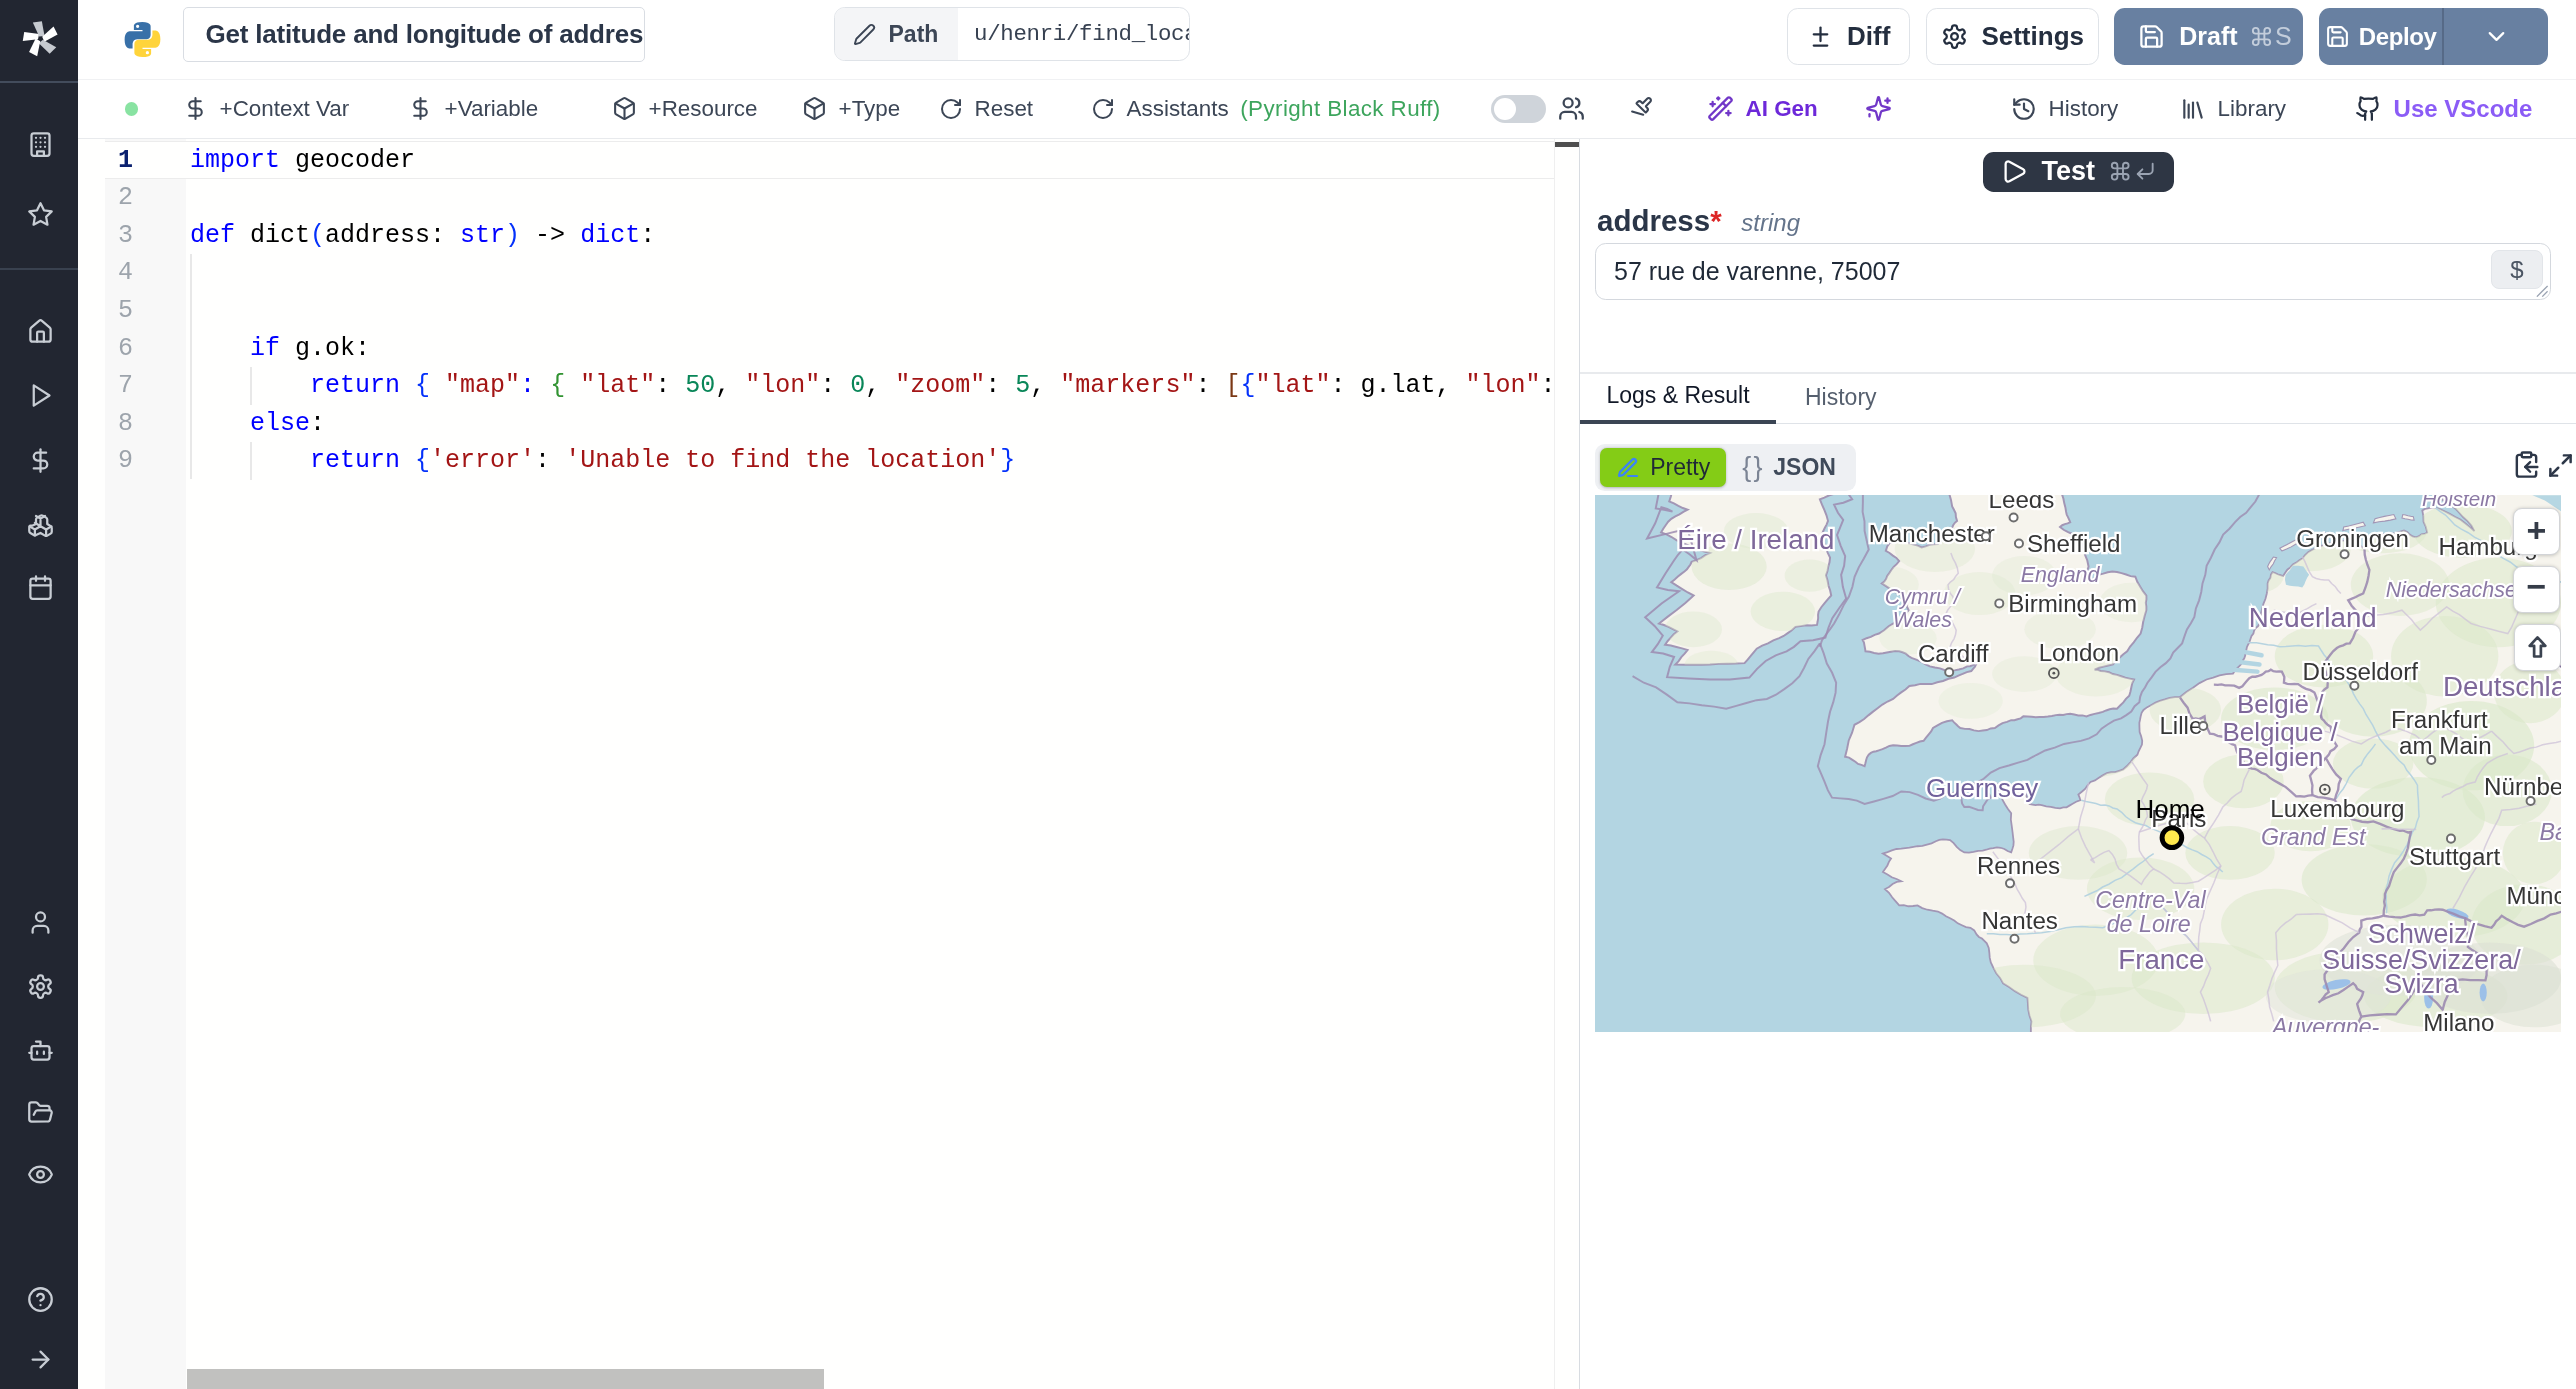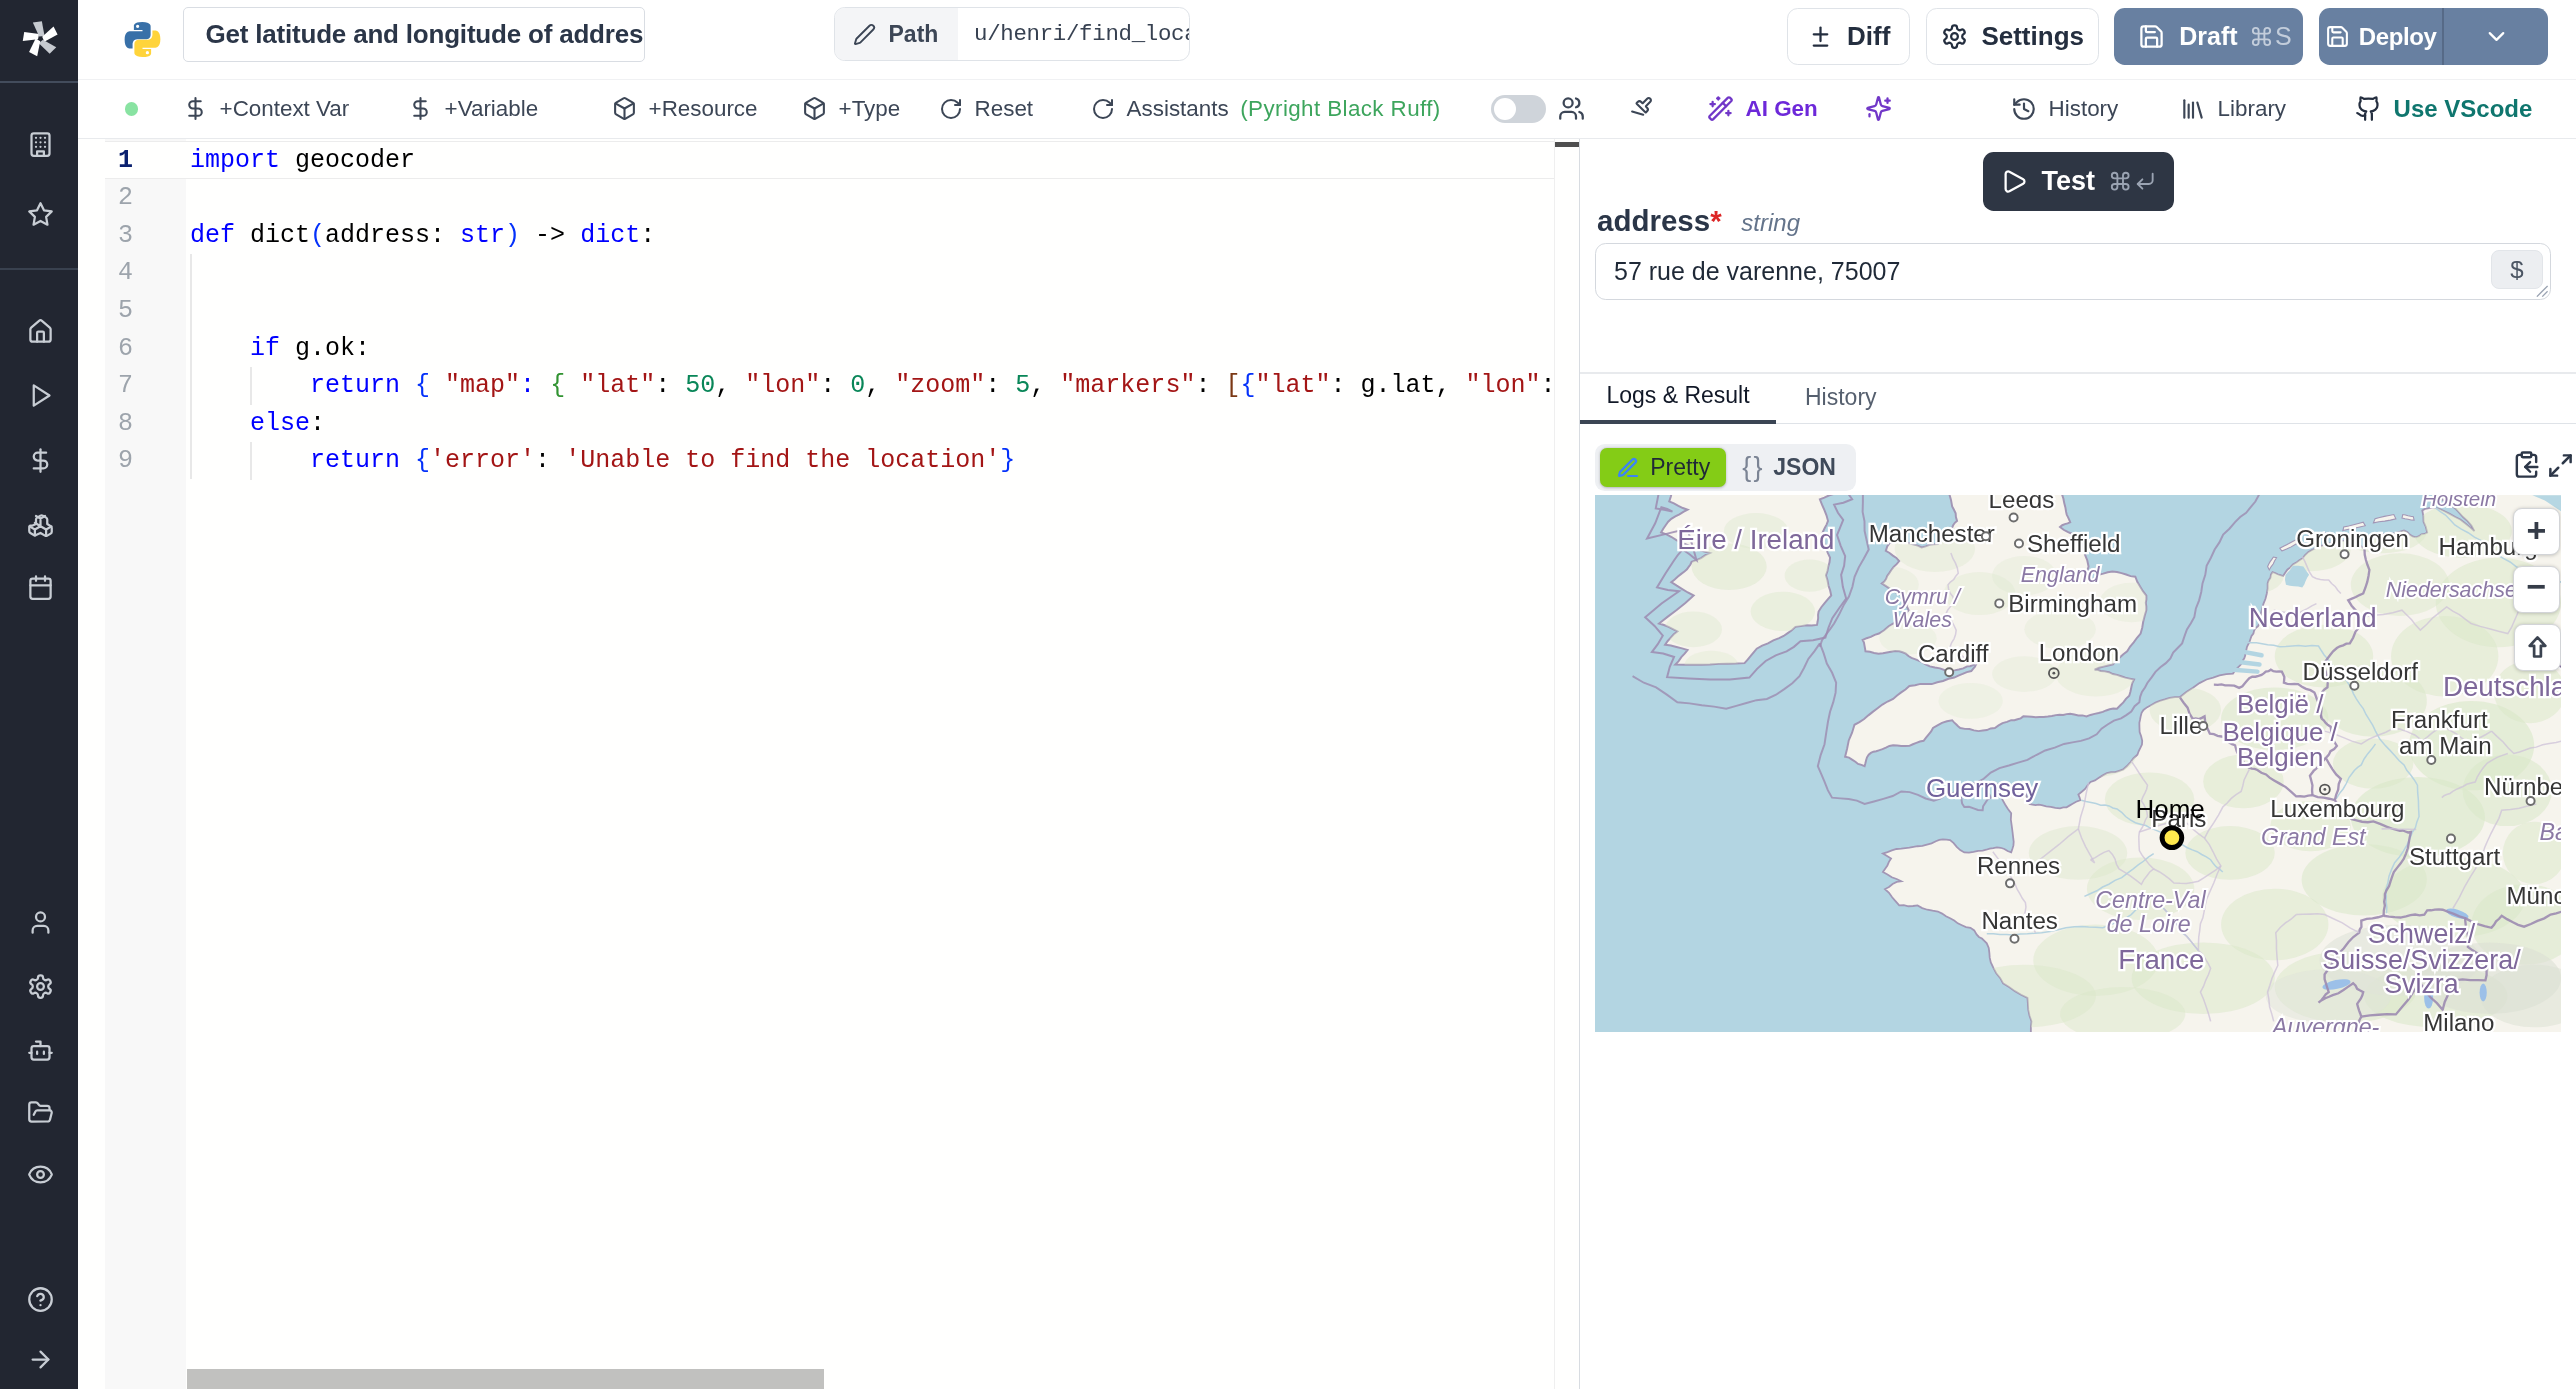--- a/index.html
+++ b/index.html
@@ -20,21 +20,21 @@
 .ln{position:absolute;width:55px;text-align:right;font-family:"Liberation Mono",monospace;font-size:25px;color:#237893;height:38px;line-height:38px;color:#858c95}
 #curline{position:absolute;left:27px;top:1.8px;width:1449px;height:38px;background:#fffffe;border-top:1.8px solid #ececec;border-bottom:1.8px solid #ececec}
 .cl{position:absolute;left:112px;font-family:"Liberation Mono",monospace;font-size:25px;line-height:38px;white-space:pre;color:#001080}
 .k{color:#0000ff}.s{color:#a31515}.c{color:#008000}.n{color:#098658}.d{color:#000}.b0{color:#0431fa}.b1{color:#319331}.b2{color:#7b3814}
 .ig{position:absolute;width:1.8px;background:#e8e8e8}
 #vsb{position:absolute;left:1476px;top:0;width:25px;height:1251px;background:#fffffe;border-left:1.8px solid #efefef}
 #vsbthumb{position:absolute;left:1477px;top:2.7px;width:24px;height:5.4px;background:#4f4f4f}
 #hsbthumb{position:absolute;left:109px;top:1230px;width:637px;height:21.5px;background:#c1c1bf}
 #divider{position:absolute;left:1579px;top:139px;width:1.8px;height:1251px;background:#d8dce1}
 #rpanel{position:absolute;left:1580px;top:139px;width:996px;height:1251px;background:#fff}
-#testbtn{position:absolute;left:403px;top:12.5px;width:191px;height:59px;background:#2e3644;border-radius:10.7px;display:flex;align-items:center;justify-content:center;gap:14.3px;color:#fff;font-size:27px;font-weight:bold}
+#testbtn{position:absolute;left:403px;top:12.5px;width:191px;height:40px;background:#2e3644;border-radius:10.7px;display:flex;align-items:center;justify-content:center;gap:14.3px;color:#fff;font-size:27px;font-weight:bold}
 #testbtn .kbd{color:#9aa3b2;font-weight:normal;font-size:24px;letter-spacing:1.8px}
 #addrlabel{position:absolute;left:17px;top:65px;font-size:29.5px;font-weight:bold;color:#2b3648}
 #addrlabel .req{color:#dc2626}
 #addrlabel .typ{font-weight:normal;font-style:italic;color:#64748b;font-size:24px;margin-left:19.7px}
 #addrinput{position:absolute;left:15px;top:104px;width:956px;height:57px;border:1.8px solid #d4d8de;border-radius:10.7px;display:flex;align-items:center;padding-left:18px;font-size:25px;color:#1f2937}
 #dollarbtn{position:absolute;right:7.2px;top:6.3px;width:52px;height:39px;background:#eceef1;border:0.9px solid #e2e5e9;border-radius:8px;display:flex;align-items:center;justify-content:center;font-size:24px;color:#4b5563}
 #rsep{position:absolute;left:0;top:233px;width:996px;height:1.8px;background:#e8eaed}
 #tabs{position:absolute;left:0;top:231px;width:996px;height:54px;border-bottom:1.8px solid #dfe3e8}
 #tab1{position:absolute;left:0px;top:0;width:196px;height:54px;display:flex;align-items:center;justify-content:center;font-size:23px;color:#111827;border-bottom:4.5px solid #3b4554}
 #tab2{position:absolute;left:225px;top:0;height:54px;display:flex;align-items:center;font-size:23px;color:#555f6e}
@@ -264,21 +264,21 @@
         <path d="M8 8v12"></path>
         <path d="M4 4v16"></path>
       </svg>
       <span>Library</span>
     </div>
     <div class="titem" style="left:2277px">
       <svg width="27" height="27" viewBox="0 0 24 24" fill="none" stroke="#242e3f" stroke-width="2" stroke-linecap="round" stroke-linejoin="round">
         <path d="M15 22v-4a4.8 4.8 0 0 0-1-3.5c3 0 6-2 6-5.5.08-1.25-.27-2.48-1-3.5.28-1.15.28-2.35 0-3.5 0 0-1 0-3 1.5-2.64-.5-5.36-.5-8 0C6 2 5 2 5 2c-.3 1.15-.3 2.35 0 3.5A5.403 5.403 0 0 0 4 9c0 3.5 3 5.5 6 5.5-.39.49-.68 1.05-.85 1.65-.17.6-.22 1.23-.15 1.85v4"></path>
         <path d="M9 18c-4.51 2-5-2-7-2"></path>
       </svg>
-      <span style="font-weight:bold;color:#0f766e;font-size:24px">Use VScode</span>
+      <span style="font-weight:bold;color:#8b5cf6;font-size:24px">Use VScode</span>
     </div>
   </div>
 <div id="editor">
     <div id="gutter"></div>
     <div id="curline"></div>
     <div class="ln" style="left:0px;top:2.7px;color:#0b216f;font-weight:bold">1</div>
     <div class="ln" style="left:0px;top:40px;color:#9da4ac;font-weight:normal">2</div>
     <div class="ln" style="left:0px;top:78px;color:#9da4ac;font-weight:normal">3</div>
     <div class="ln" style="left:0px;top:115px;color:#9da4ac;font-weight:normal">4</div>
     <div class="ln" style="left:0px;top:153px;color:#9da4ac;font-weight:normal">5</div>

